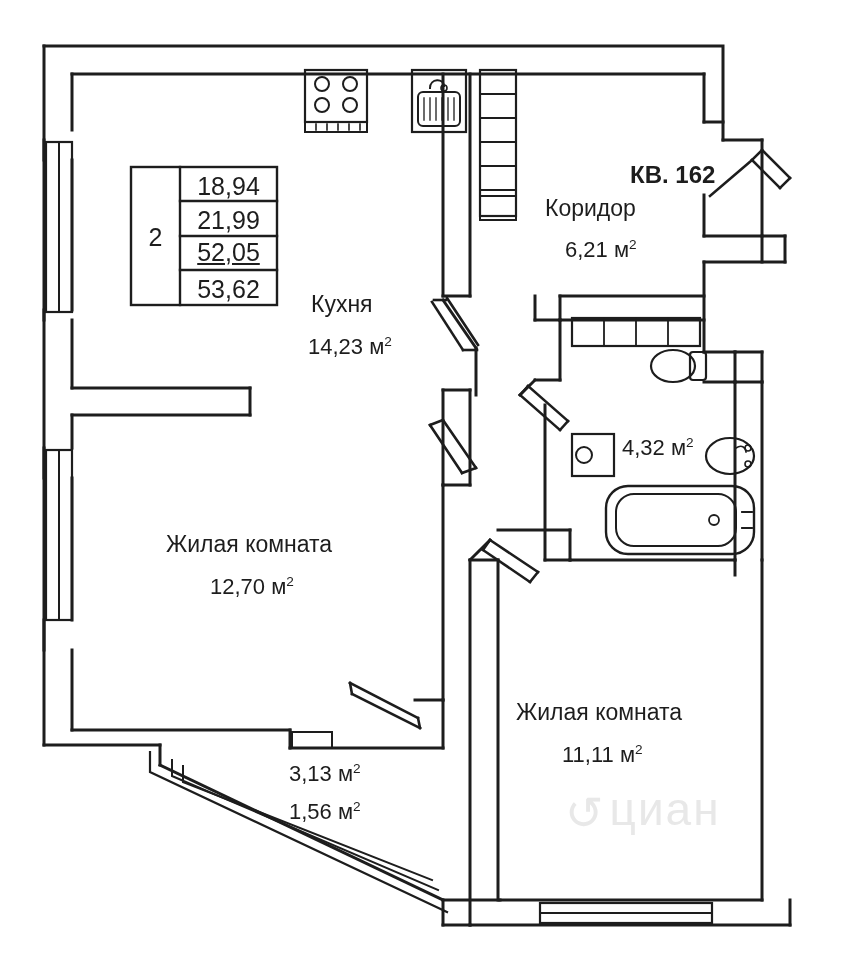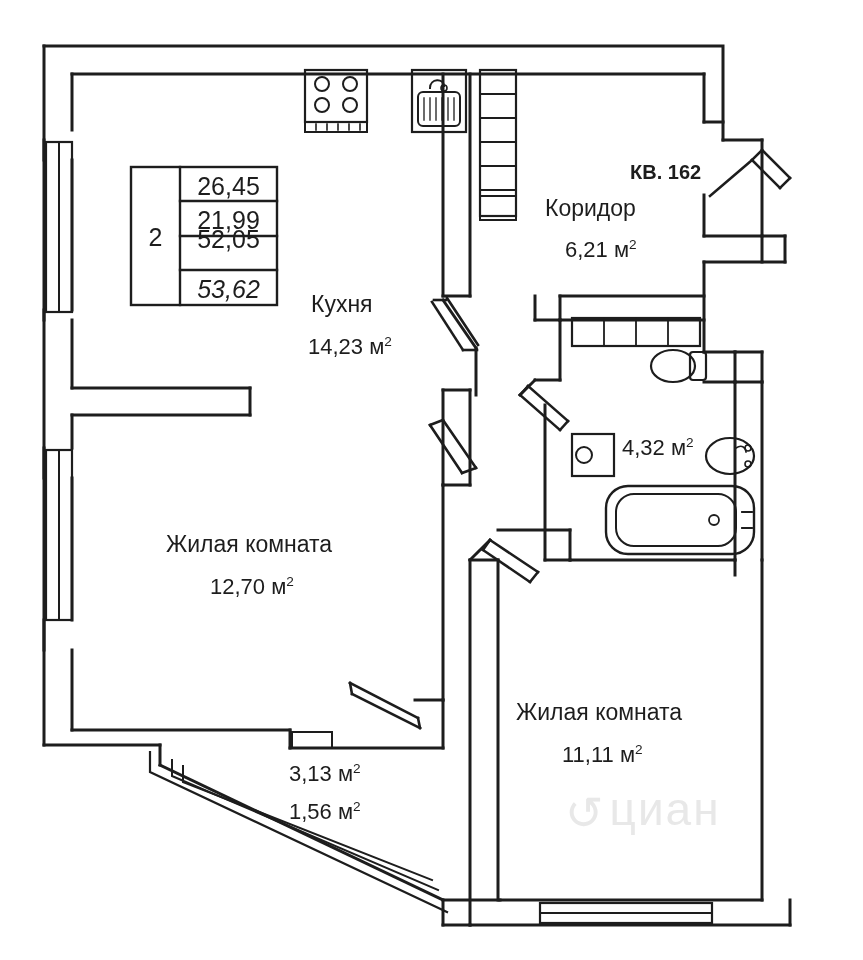--- a/index.html
+++ b/index.html
@@ -31,21 +31,21 @@
     color: #1d1d1d;
     line-height: 1.08;
   }
   .lbl-name {
     font-size: 23px;
   }
   .lbl-area {
     font-size: 22px;
   }
   .lbl-flat {
-    font-size: 20px;
+    font-size: 24px;
     font-weight: bold;
   }
   .sup {
     font-size: 0.62em;
     vertical-align: super;
   }
   .spec-num {
     position: absolute;
     font-size: 25px;
     text-align: center;
@@ -256,24 +256,24 @@
 
       <rect x="131" y="167" width="146" height="138" stroke-width="2.4"></rect>
       <path d="M180 167 L180 305" stroke-width="2.4"></path>
       <path d="M180 201 L277 201" stroke-width="2.4"></path>
       <path d="M180 236 L277 236" stroke-width="2.4"></path>
       <path d="M180 270 L277 270" stroke-width="2.4"></path>
     </g>
   </svg>
 
   <div class="spec-num" style="left:131px; top:223px; width:49px;">2</div>
-  <div class="spec-num" style="left:180px; top:172px; width:97px;">26,45</div>
+  <div class="spec-num" style="left:180px; top:172px; width:97px;">18,94</div>
   <div class="spec-num" style="left:180px; top:206px; width:97px;">21,99</div>
-  <div class="spec-num" style="left:180px; top:225px; width:97px;">52,05</div>
-  <div class="spec-num" style="left:180px; top:275px; width:97px;font-style:italic;">53,62</div>
+  <div class="spec-num" style="left:180px; top:238px; width:97px;text-decoration:underline;">52,05</div>
+  <div class="spec-num" style="left:180px; top:275px; width:97px;">53,62</div>
 
   <div class="lbl lbl-flat" style="left:630px; top:162px;">КВ. 162</div>
 
   <div class="lbl lbl-name" style="left:545px; top:196px;">Коридор</div>
   <div class="lbl lbl-area" style="left:565px; top:238px;">
     <span>6,21</span>
     <span>м</span><span class="sup">2</span>
   </div>
 
   <div class="lbl lbl-name" style="left:311px; top:292px;">Кухня</div>

